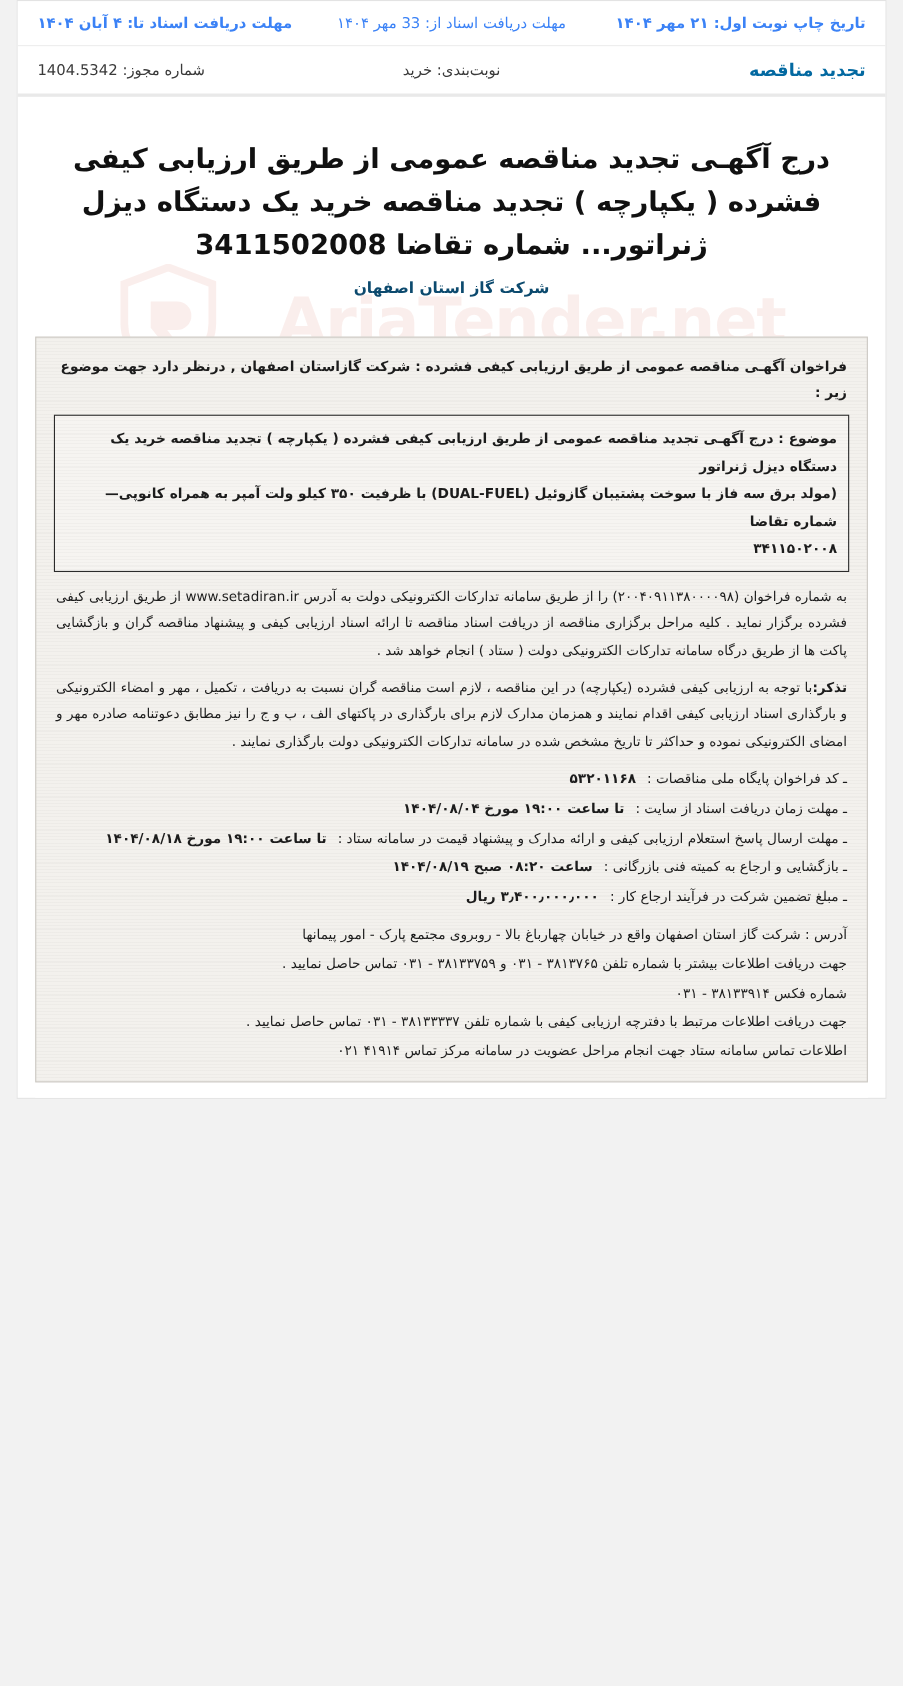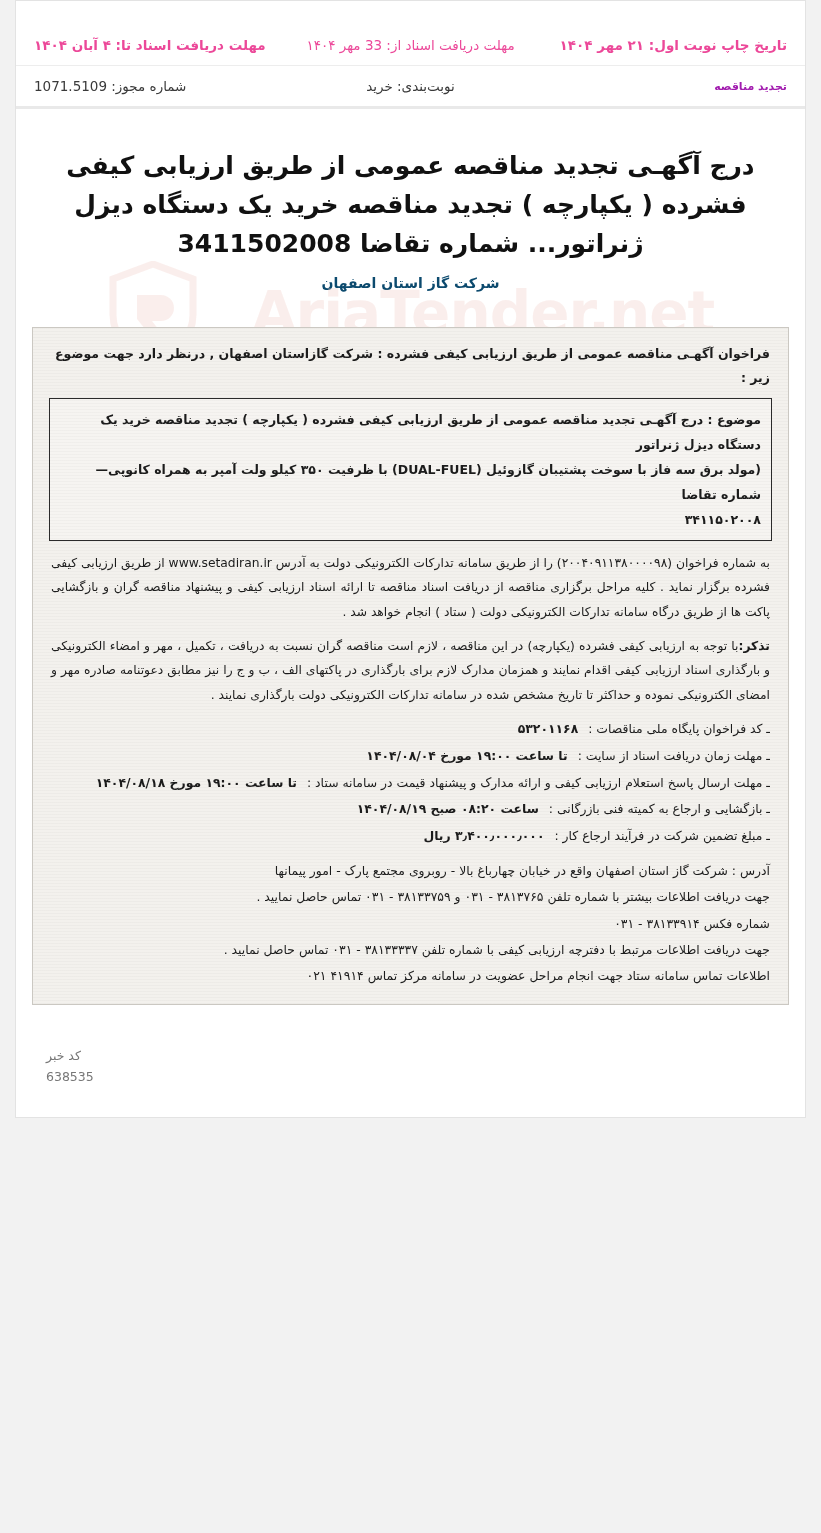--- a/index.html
+++ b/index.html
@@ -34,22 +34,22 @@
   }
   .meta-row.top { border-bottom: 1px solid #ededed; }
   .meta-row.second { border-bottom: 3px solid #e9e9e9; }
   .meta-cell {
     flex: 1;
     text-align: center;
     white-space: nowrap;
   }
   .meta-cell.first { text-align: right; font-weight: bold; }
   .meta-cell.last  { text-align: left; }
-  .meta-row.top .meta-cell { color: #ec4899; margin-top: 24px; }
-  .meta-row.second .meta-cell.first { font-weight: bold; color: #a21caf; font-size: 11px; }
+  .meta-row.top .meta-cell { color: #3b82f6; }
+  .meta-row.second .meta-cell.first { font-weight: bold; color: #0369a1; font-size: 16px; }
   .strong-date { font-weight: bold; color: #222; }
 
   
   .title-block {
     padding: 34px 40px 10px 40px;
     text-align: center;
   }
   .doc-title {
     font-size: 25px;
     line-height: 1.55;
@@ -189,21 +189,21 @@
 
     <div class="meta-row top">
       <div class="meta-cell first">تاریخ چاپ نوبت اول: ۲۱ مهر ۱۴۰۴</div>
       <div class="meta-cell">مهلت دریافت اسناد از: 33 مهر ۱۴۰۴</div>
       <div class="meta-cell last strong-date">مهلت دریافت اسناد تا: ۴ آبان ۱۴۰۴</div>
     </div>
 
     <div class="meta-row second">
       <div class="meta-cell first">تجدید مناقصه</div>
       <div class="meta-cell">نوبت‌بندی: خرید</div>
-      <div class="meta-cell last">شماره مجوز: 1071.5109</div>
+      <div class="meta-cell last">شماره مجوز: 1404.5342</div>
     </div>
 
     <div class="title-block">
       <h1 class="doc-title">درج آگهـی تجدید مناقصه عمومی از طریق ارزیابی کیفی فشرده ( یکپارچه ) تجدید مناقصه خرید یک دستگاه دیزل ژنراتور... شماره تقاضا 3411502008</h1>
       <div class="org-line">شرکت گاز استان اصفهان</div>
     </div>
 
     <div class="watermark-wrap">
       <div class="watermark">
         <div class="wm-shield">
@@ -258,19 +258,15 @@
           <div>آدرس : شرکت گاز استان اصفهان واقع در خیابان چهارباغ بالا - روبروی مجتمع پارک - امور پیمانها</div>
           <div>جهت دریافت اطلاعات بیشتر با شماره تلفن ۳۸۱۳۷۶۵ - ۰۳۱ و ۳۸۱۳۳۷۵۹ - ۰۳۱ تماس حاصل نمایید .</div>
           <div>شماره فکس ۳۸۱۳۳۹۱۴ - ۰۳۱</div>
           <div>جهت دریافت اطلاعات مرتبط با دفترچه ارزیابی کیفی با شماره تلفن ۳۸۱۳۳۳۳۷ - ۰۳۱ تماس حاصل نمایید .</div>
           <div>اطلاعات تماس سامانه ستاد جهت انجام مراحل عضویت در سامانه  مرکز تماس ۴۱۹۱۴ ۰۲۱</div>
         </div>
 
       </div>
     </div>
 
-    <div class="news-code">
-      <span>کد خبر</span>
-      <span>638535</span>
-    </div>
 
   </div>
 </div>
 
 </body></html>

